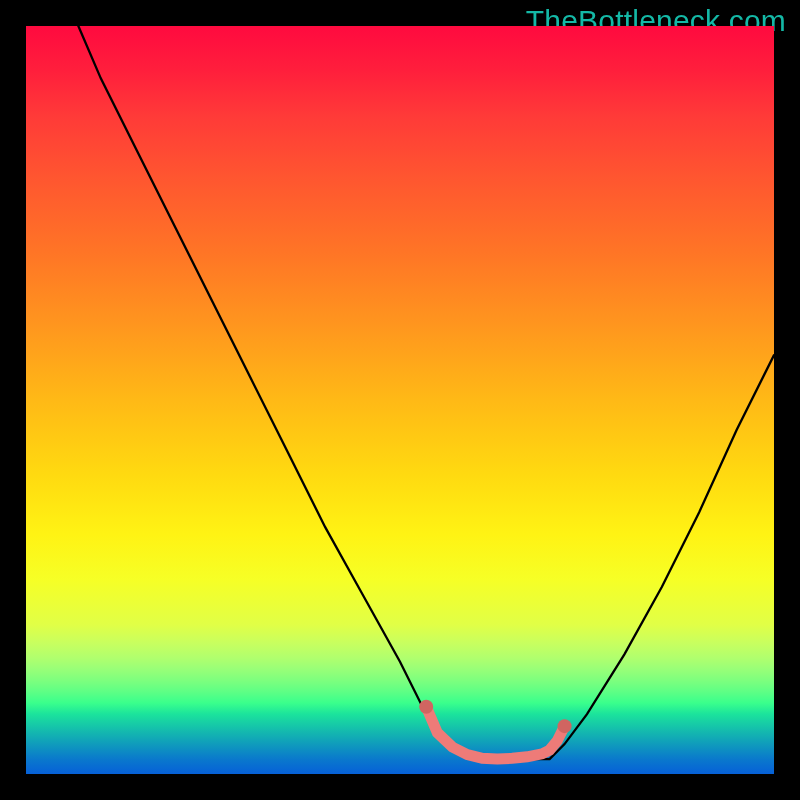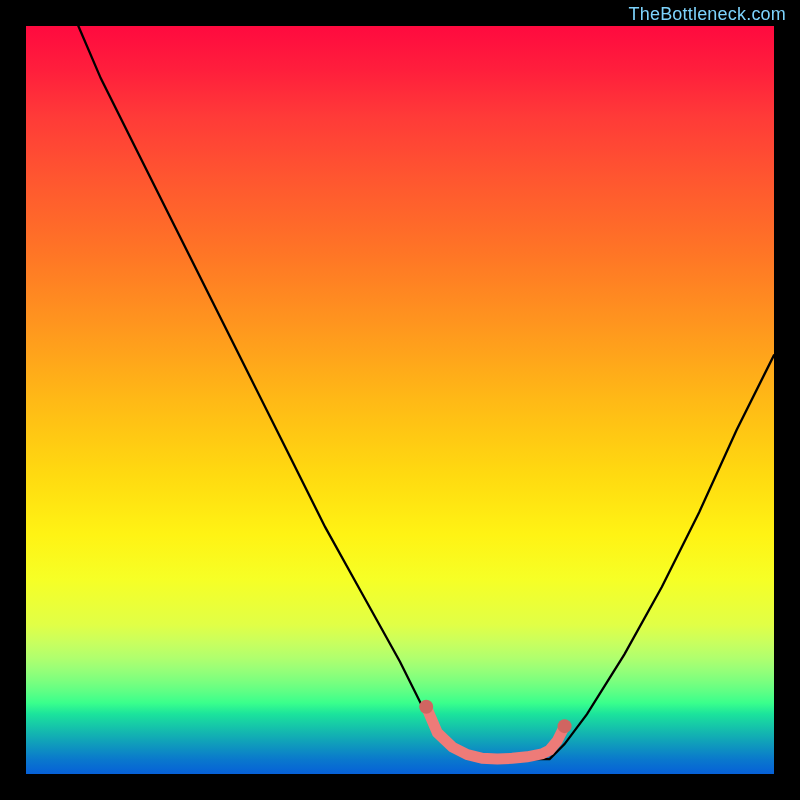--- a/index.html
+++ b/index.html
@@ -8,22 +8,22 @@
     width: 800px;
     height: 800px;
     background: #000;
     position: relative;
     font-family: Arial, Helvetica, sans-serif;
   }
   .attribution {
     position: absolute;
     top: 4px;
     right: 14px;
-    color: #7dd3fc;
-    font-size: 18px;
+    color: #14b8a6;
+    font-size: 30px;
     font-weight: 400;
     letter-spacing: 0.2px;
   }
   .frame {
     position: absolute;
     top: 26px;
     left: 26px;
     width: 748px;
     height: 748px;
     background: #000;

